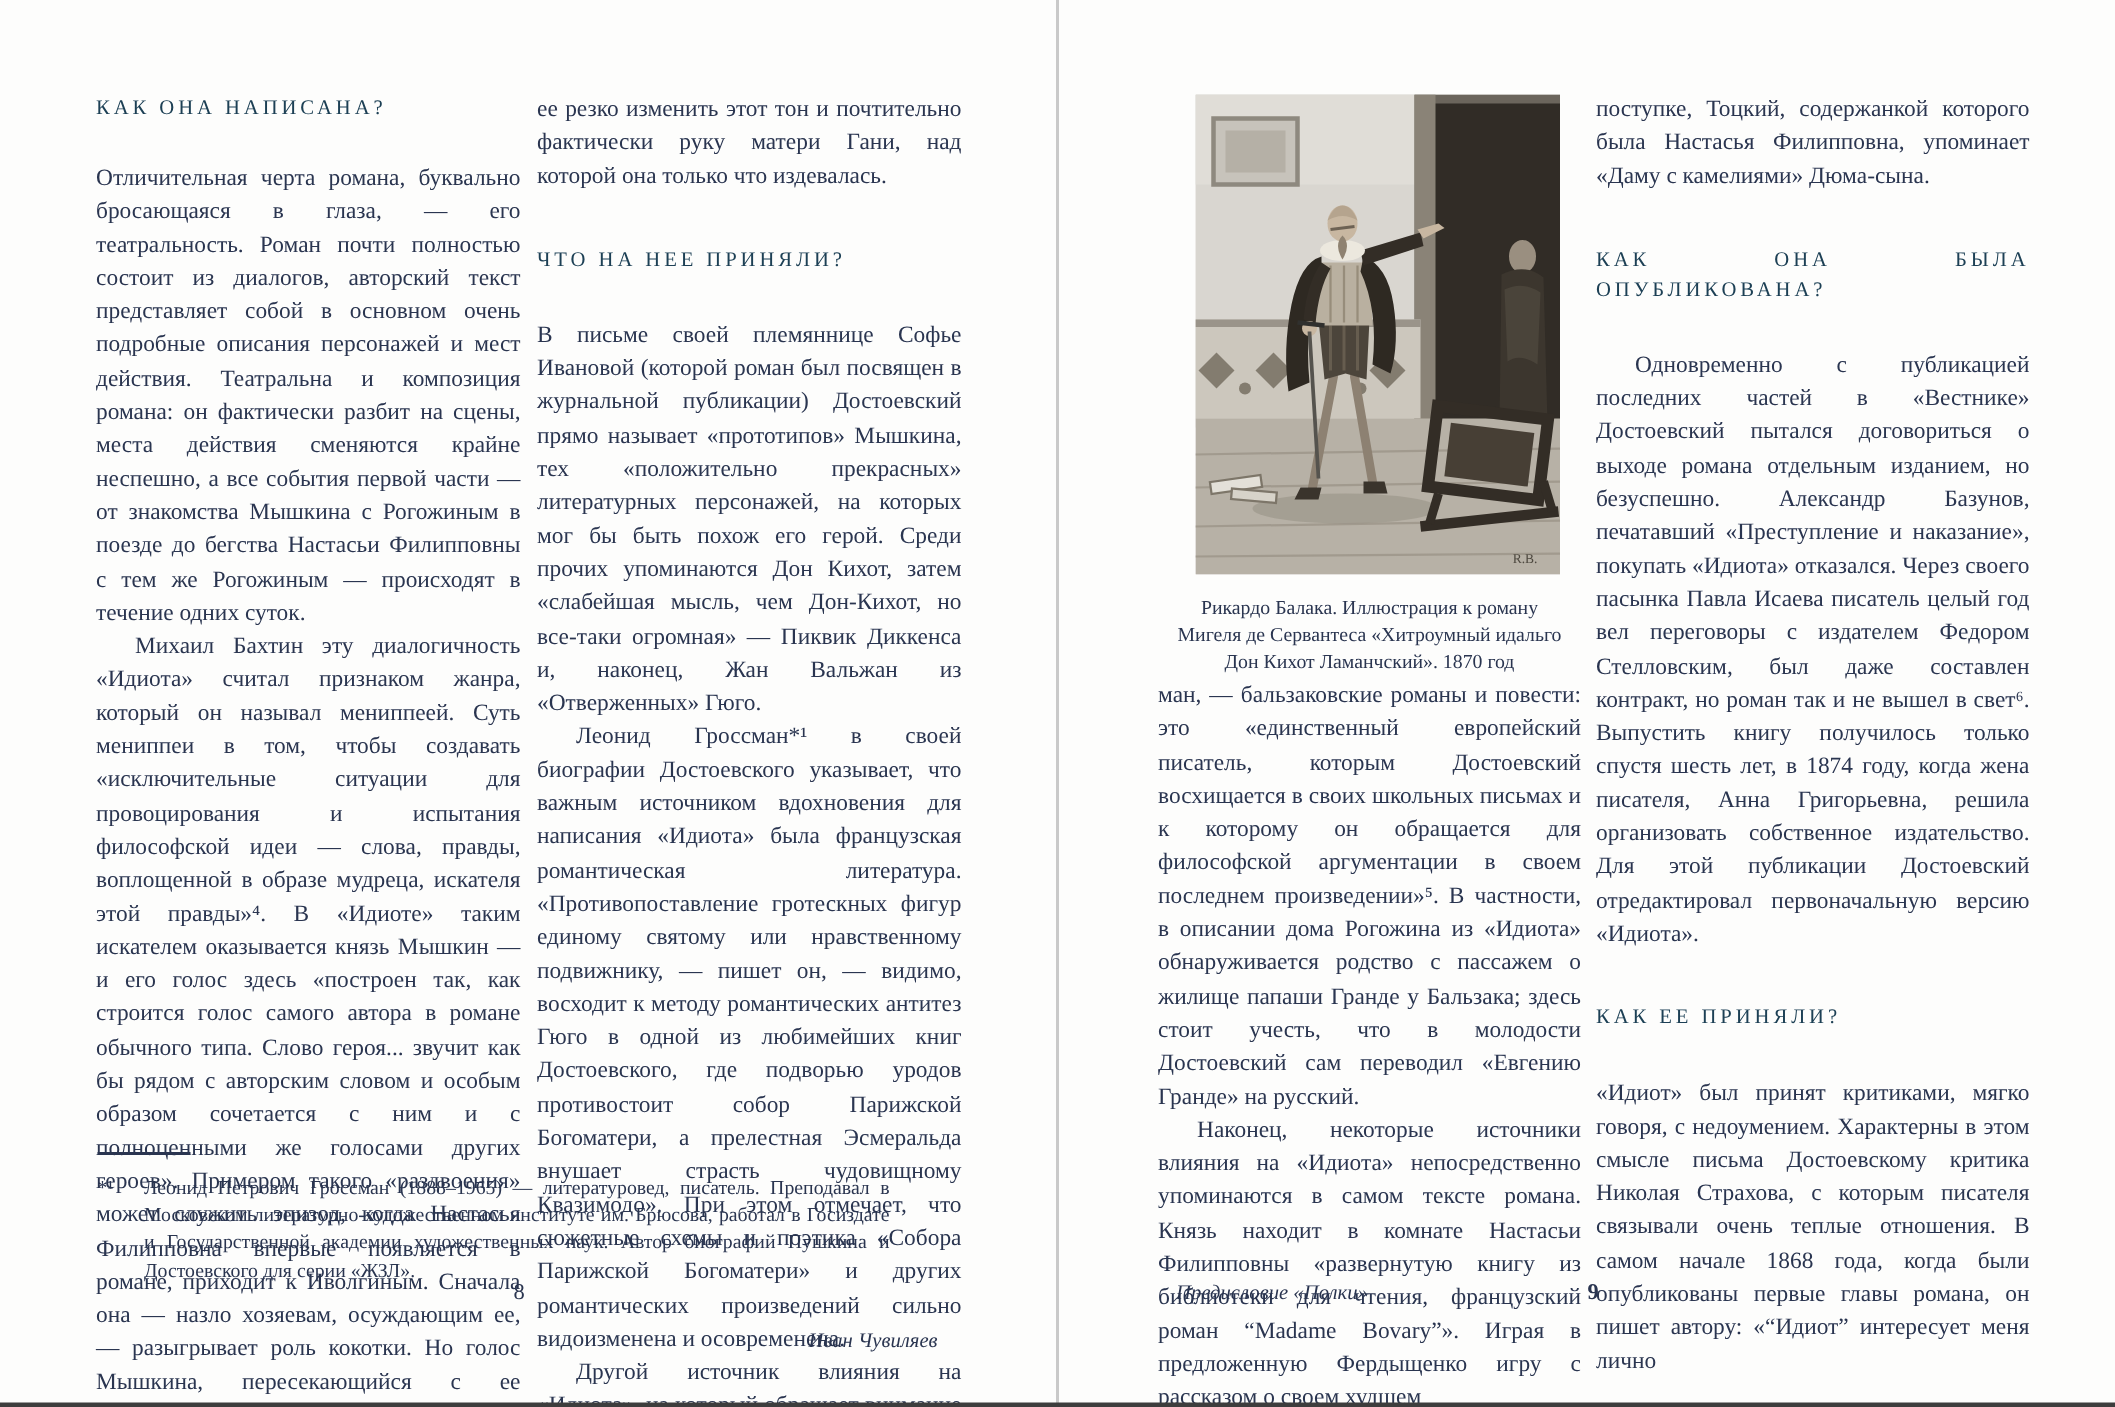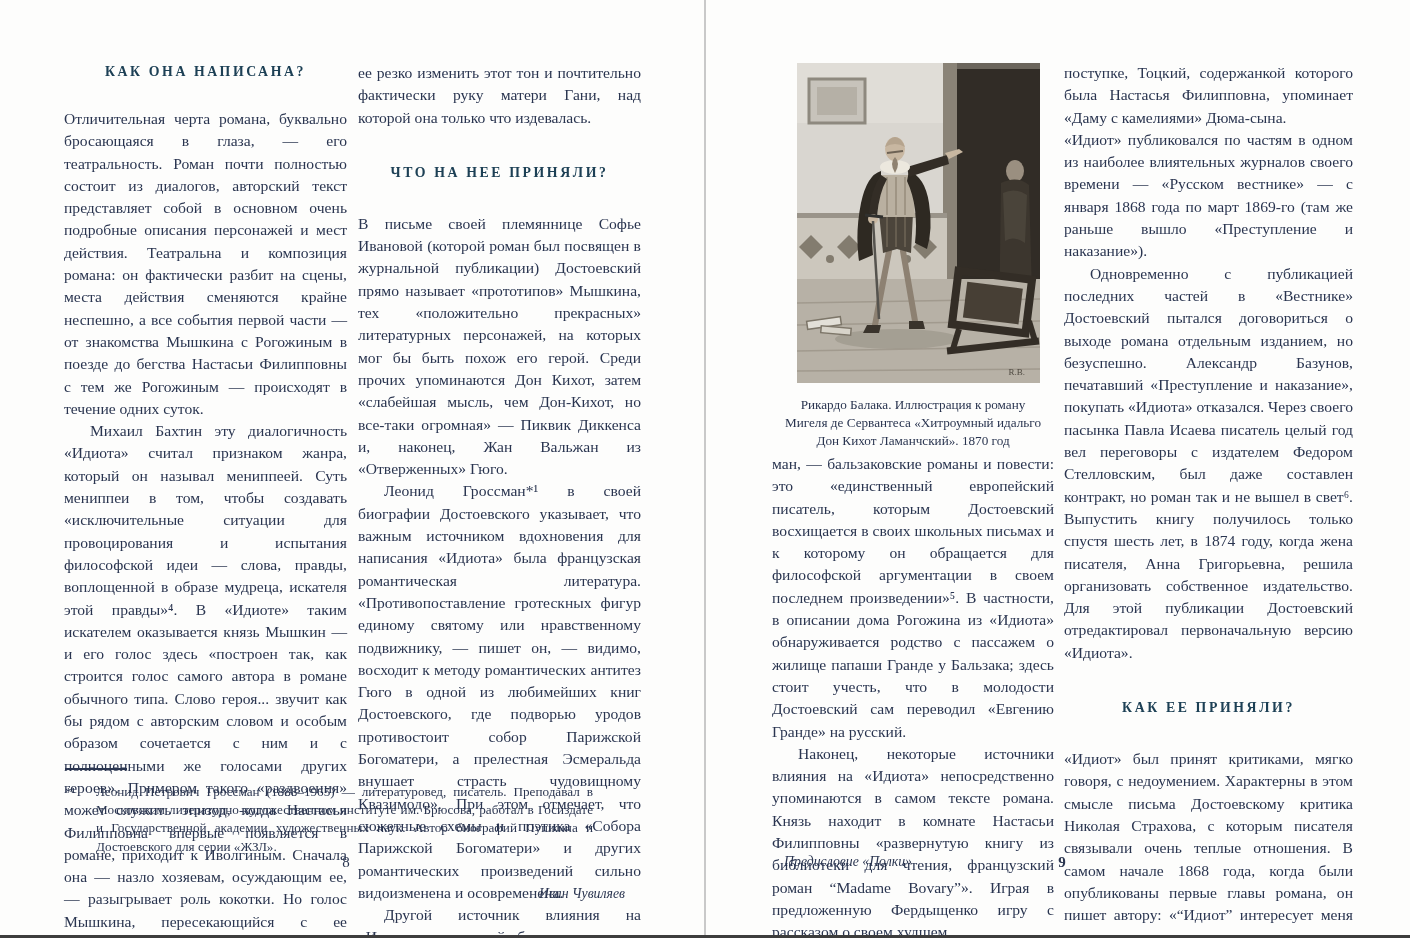--- a/index.html
+++ b/index.html
@@ -29,28 +29,26 @@
   }
   .col{
     position:absolute;
     font-size:15.6px;
     line-height:22.3px;
     text-align:justify;
   }
   .p{ text-indent:26px; }
   .p.noindent{ text-indent:0; }
   .heading{
-    text-align:center;
     text-indent:0;
     font-size:13.8px;
     letter-spacing:2.6px;
     color:var(--heading);
     line-height:20px;
     margin:34px 0 30px 0;
-    font-weight:bold;
   }
   .heading.first{ margin-top:0; margin-bottom:26px; }
   .footnote-rule{
     position:absolute;left:65px;top:768px;width:62px;height:2px;
     background:var(--text);
   }
   .footnote{
     position:absolute;left:65px;top:783px;width:528px;
     font-size:13.2px;line-height:18.2px;text-align:justify;
   }
@@ -199,21 +197,21 @@
 
   <div class="caption">Рикардо Балака. Иллюстрация к роману Мигеля де Сервантеса «Хитроумный идальго Дон Кихот Ламанчский». 1870 год</div>
 
   <div class="col" style="left:772px;top:453px;width:282px;">
     <p class="p noindent">ман, — бальзаковские романы и повести: это «единственный европейский писатель, которым Достоевский восхищается в своих школьных письмах и к которому он обращается для философской аргументации в своем последнем произведении»⁵. В частности, в описании дома Рогожина из «Идиота» обнаруживается родство с пассажем о жилище папаши Гранде у Бальзака; здесь стоит учесть, что в молодости Достоевский сам переводил «Евгению Гранде» на русский.</p>
     <p class="p">Наконец, некоторые источники влияния на «Идиота» непосредственно упоминаются в самом тексте романа. Князь находит в комнате Настасьи Филипповны «развернутую книгу из библиотеки для чтения, французский роман “Madame Bovary”». Играя в предложенную Фердыщенко игру с рассказом о своем худшем</p>
   </div>
 
   <div class="col" style="left:1064px;top:62px;width:289px;">
     <p class="p noindent">поступке, Тоцкий, содержанкой которого была Настасья Филипповна, упоминает «Даму с камелиями» Дюма-сына.</p>
-    <p class="p noindent">«Идиот» публиковался по частям в одном из наиболее влиятельных журналов своего времени — «Русском вестнике» — с января 1868 года по март 1869-го (там же раньше вышло «Преступление и наказание»).</p>
+    <div class="heading">КАК ОНА БЫЛА ОПУБЛИКОВАНА?</div>
     <p class="p">Одновременно с публикацией последних частей в «Вестнике» Достоевский пытался договориться о выходе романа отдельным изданием, но безуспешно. Александр Базунов, печатавший «Преступление и наказание», покупать «Идиота» отказался. Через своего пасынка Павла Исаева писатель целый год вел переговоры с издателем Федором Стелловским, был даже составлен контракт, но роман так и не вышел в свет⁶. Выпустить книгу получилось только спустя шесть лет, в 1874 году, когда жена писателя, Анна Григорьевна, решила организовать собственное издательство. Для этой публикации Достоевский отредактировал первоначальную версию «Идиота».</p>
     <div class="heading">КАК ЕЕ ПРИНЯЛИ?</div>
     <p class="p noindent">«Идиот» был принят критиками, мягко говоря, с недоумением. Характерны в этом смысле письма Достоевскому критика Николая Страхова, с которым писателя связывали очень теплые отношения. В самом начале 1868 года, когда были опубликованы первые главы романа, он пишет автору: «“Идиот” интересует меня лично</p>
   </div>
 
   <div class="footer-item running-title" style="left:848px;">Предисловие «Полки»</div>
   <div class="footer-item page-num bold" style="left:1062px;">9</div>
 </section>
 
 <div class="gutter-line"></div>

